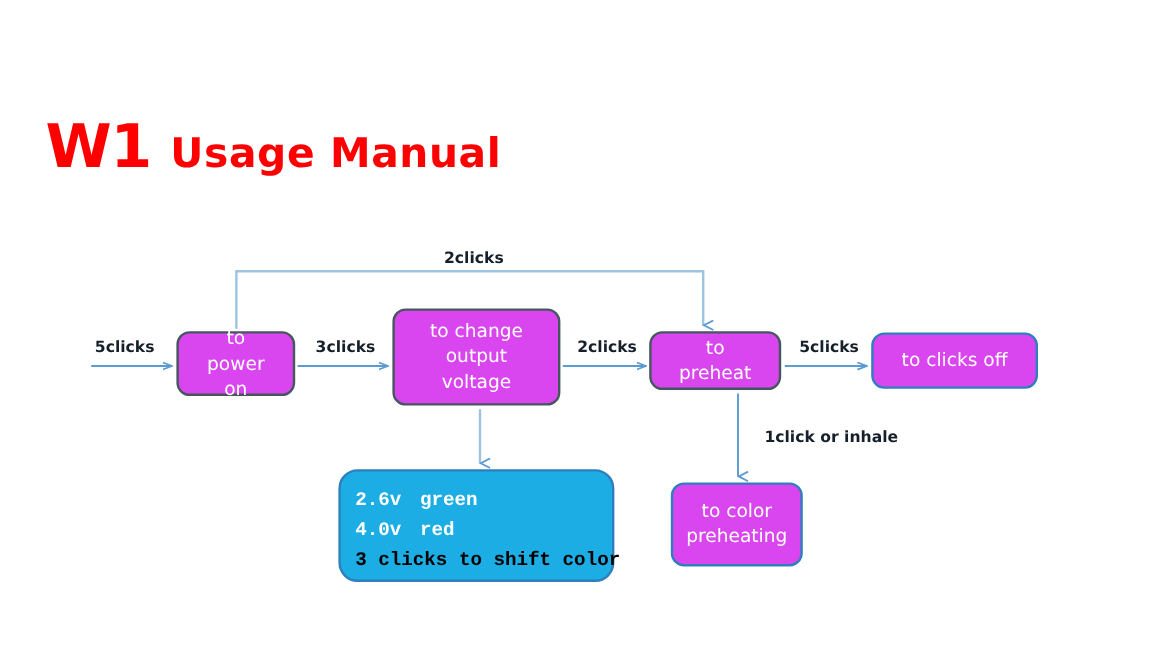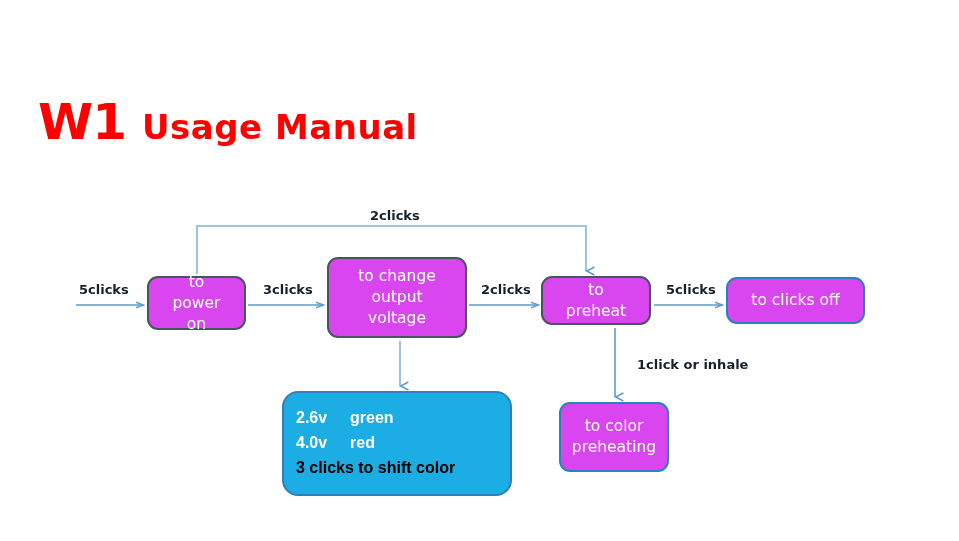--- a/index.html
+++ b/index.html
@@ -90,27 +90,27 @@
   #node-preheat     { left: 541px; top: 231px; width: 110px; height: 49px; }
   #node-power-off   { left: 726px; top: 232px; width: 139px; height: 47px; }
   #node-stop        { left: 559px; top: 357px; width: 110px; height: 70px; }
 
   
   #node-voltages {
     position: absolute;
     left: 282px;
     top: 346px;
     width: 230px;
-    height: 105px;
+    height: 94px;
     background: #1CADE4;
     border: 2.2px solid #2E7FBD;
     border-radius: 16px;
     box-sizing: border-box;
     padding: 12px 0 0 12px;
-    font-family: Liberation Sans, sans-serif;
+    font-family: Liberation Mono, monospace;
     font-weight: bold;
     font-size: 16px;
     line-height: 25px;
     color: #ffffff;
     text-align: left;
   }
   #node-voltages .vrow { white-space: nowrap; }
   #node-voltages .vval { display: inline-block; width: 54px; }
   #node-voltages .vname { display: inline-block; }
   #voltage-shift {

